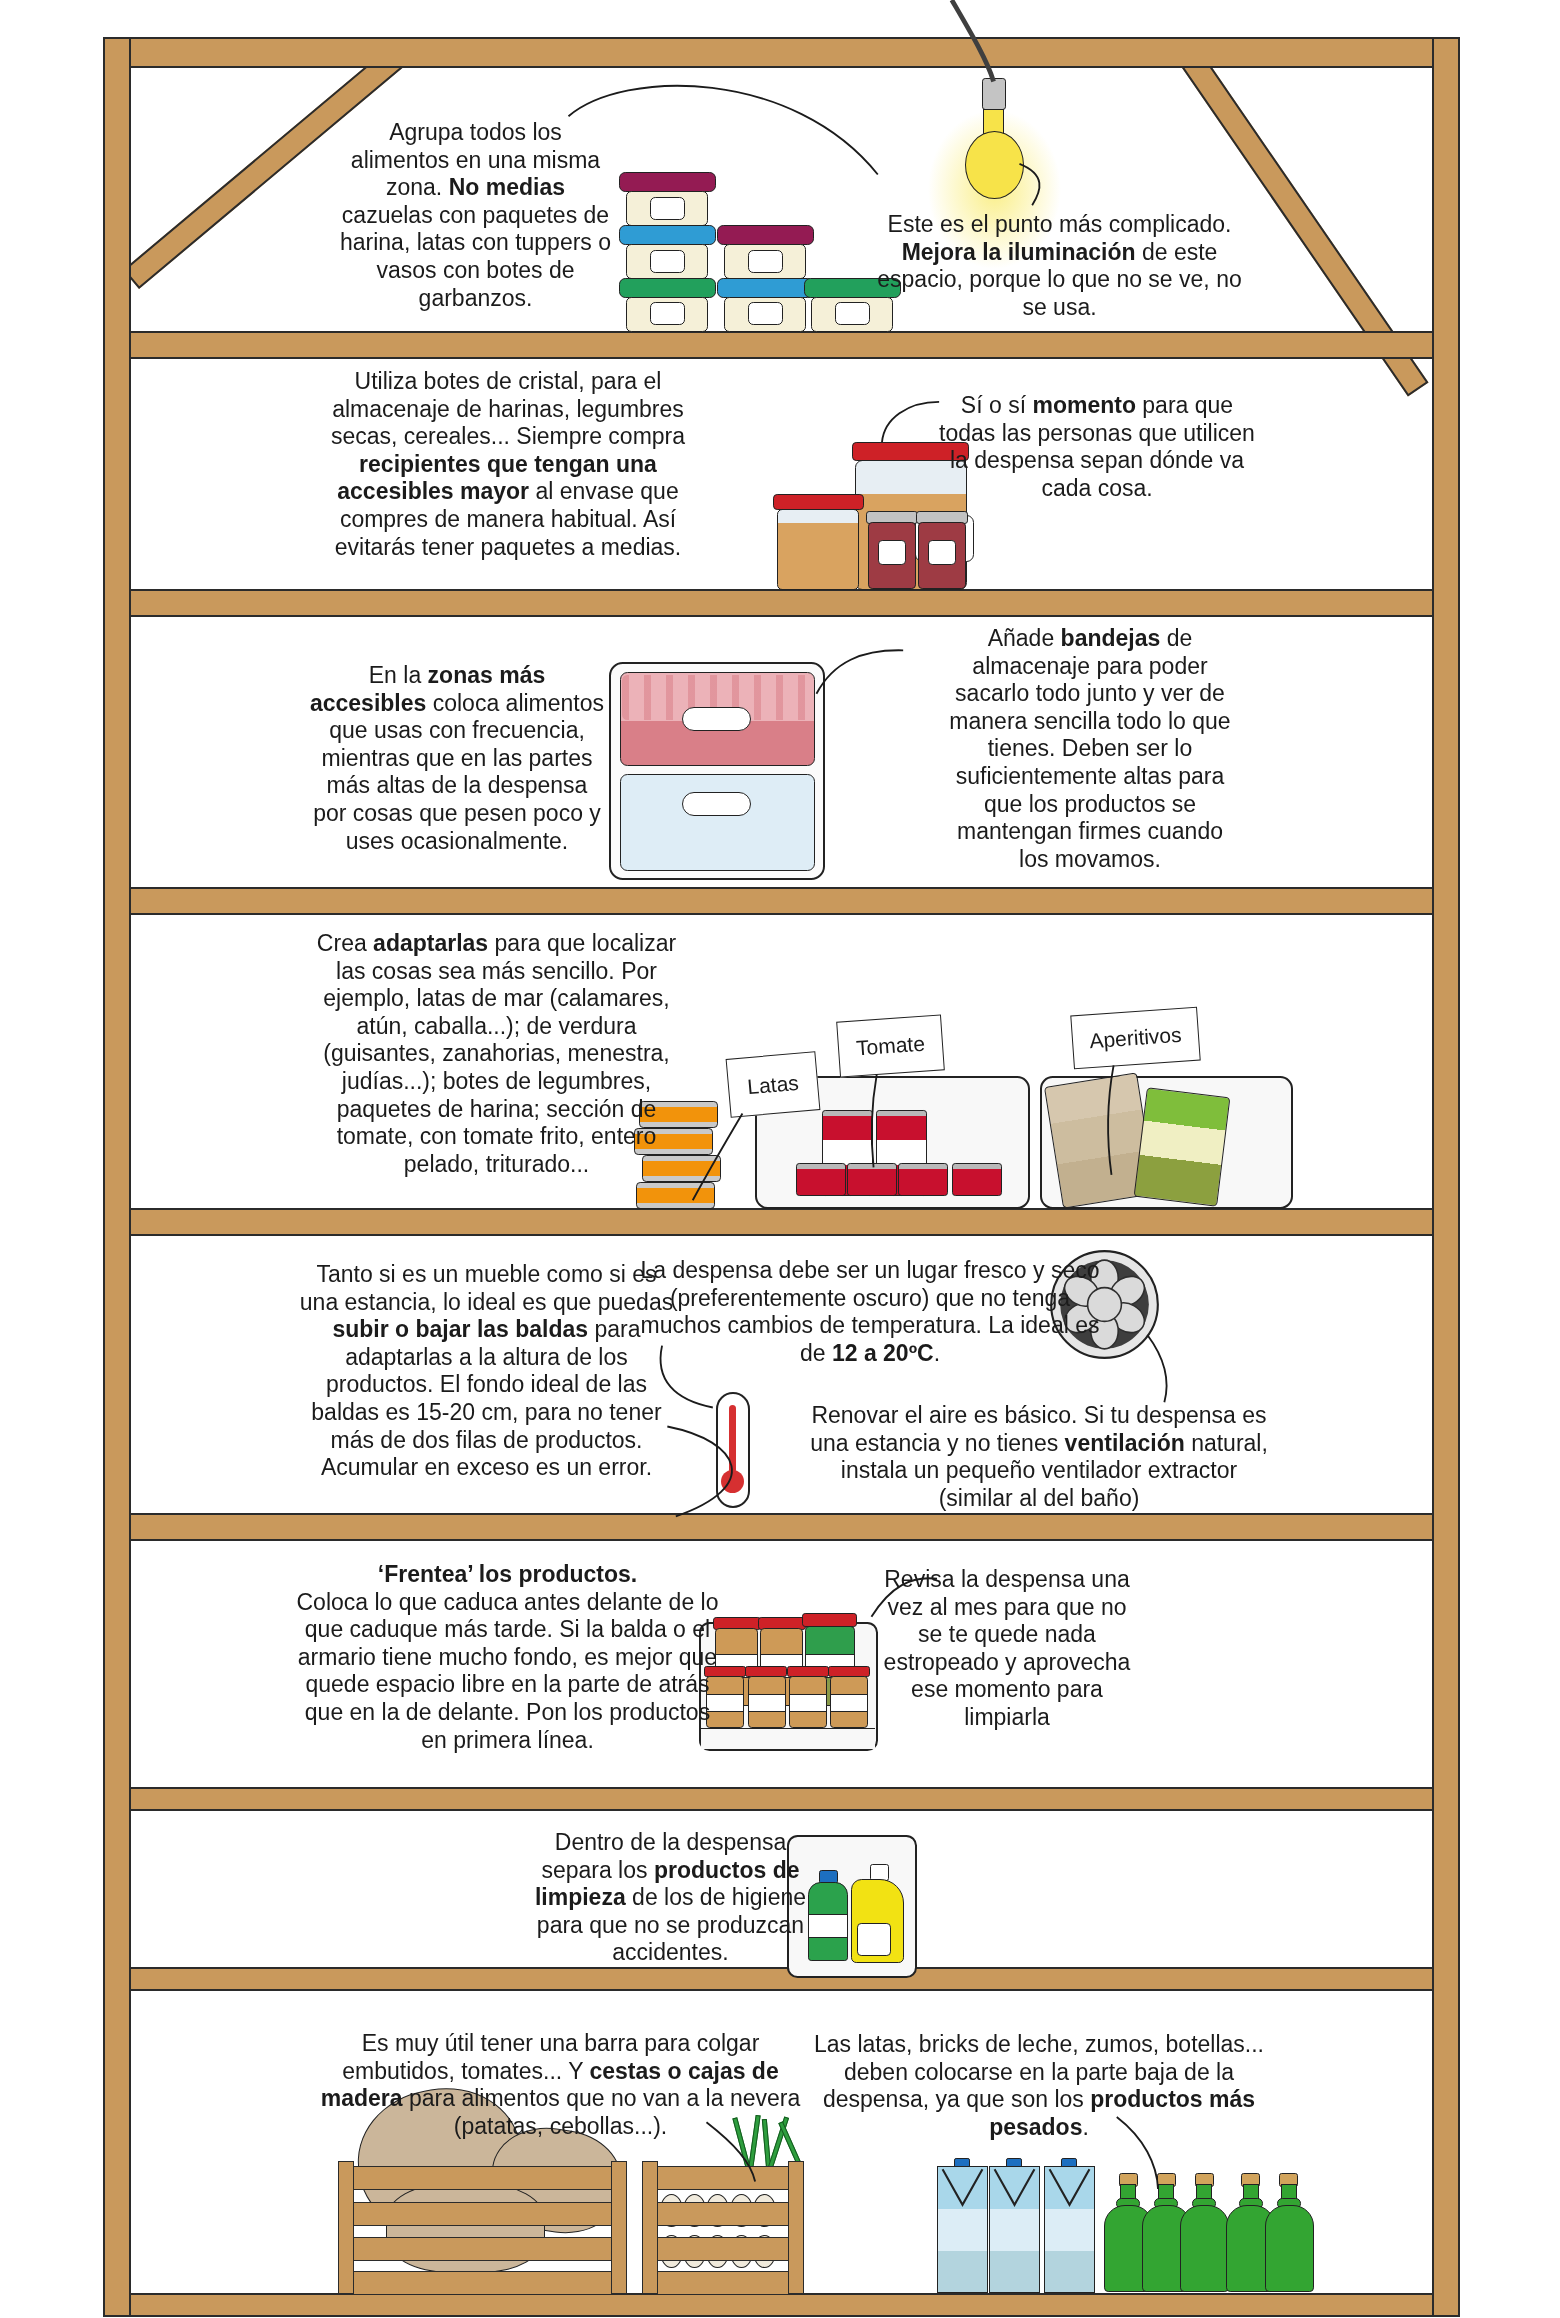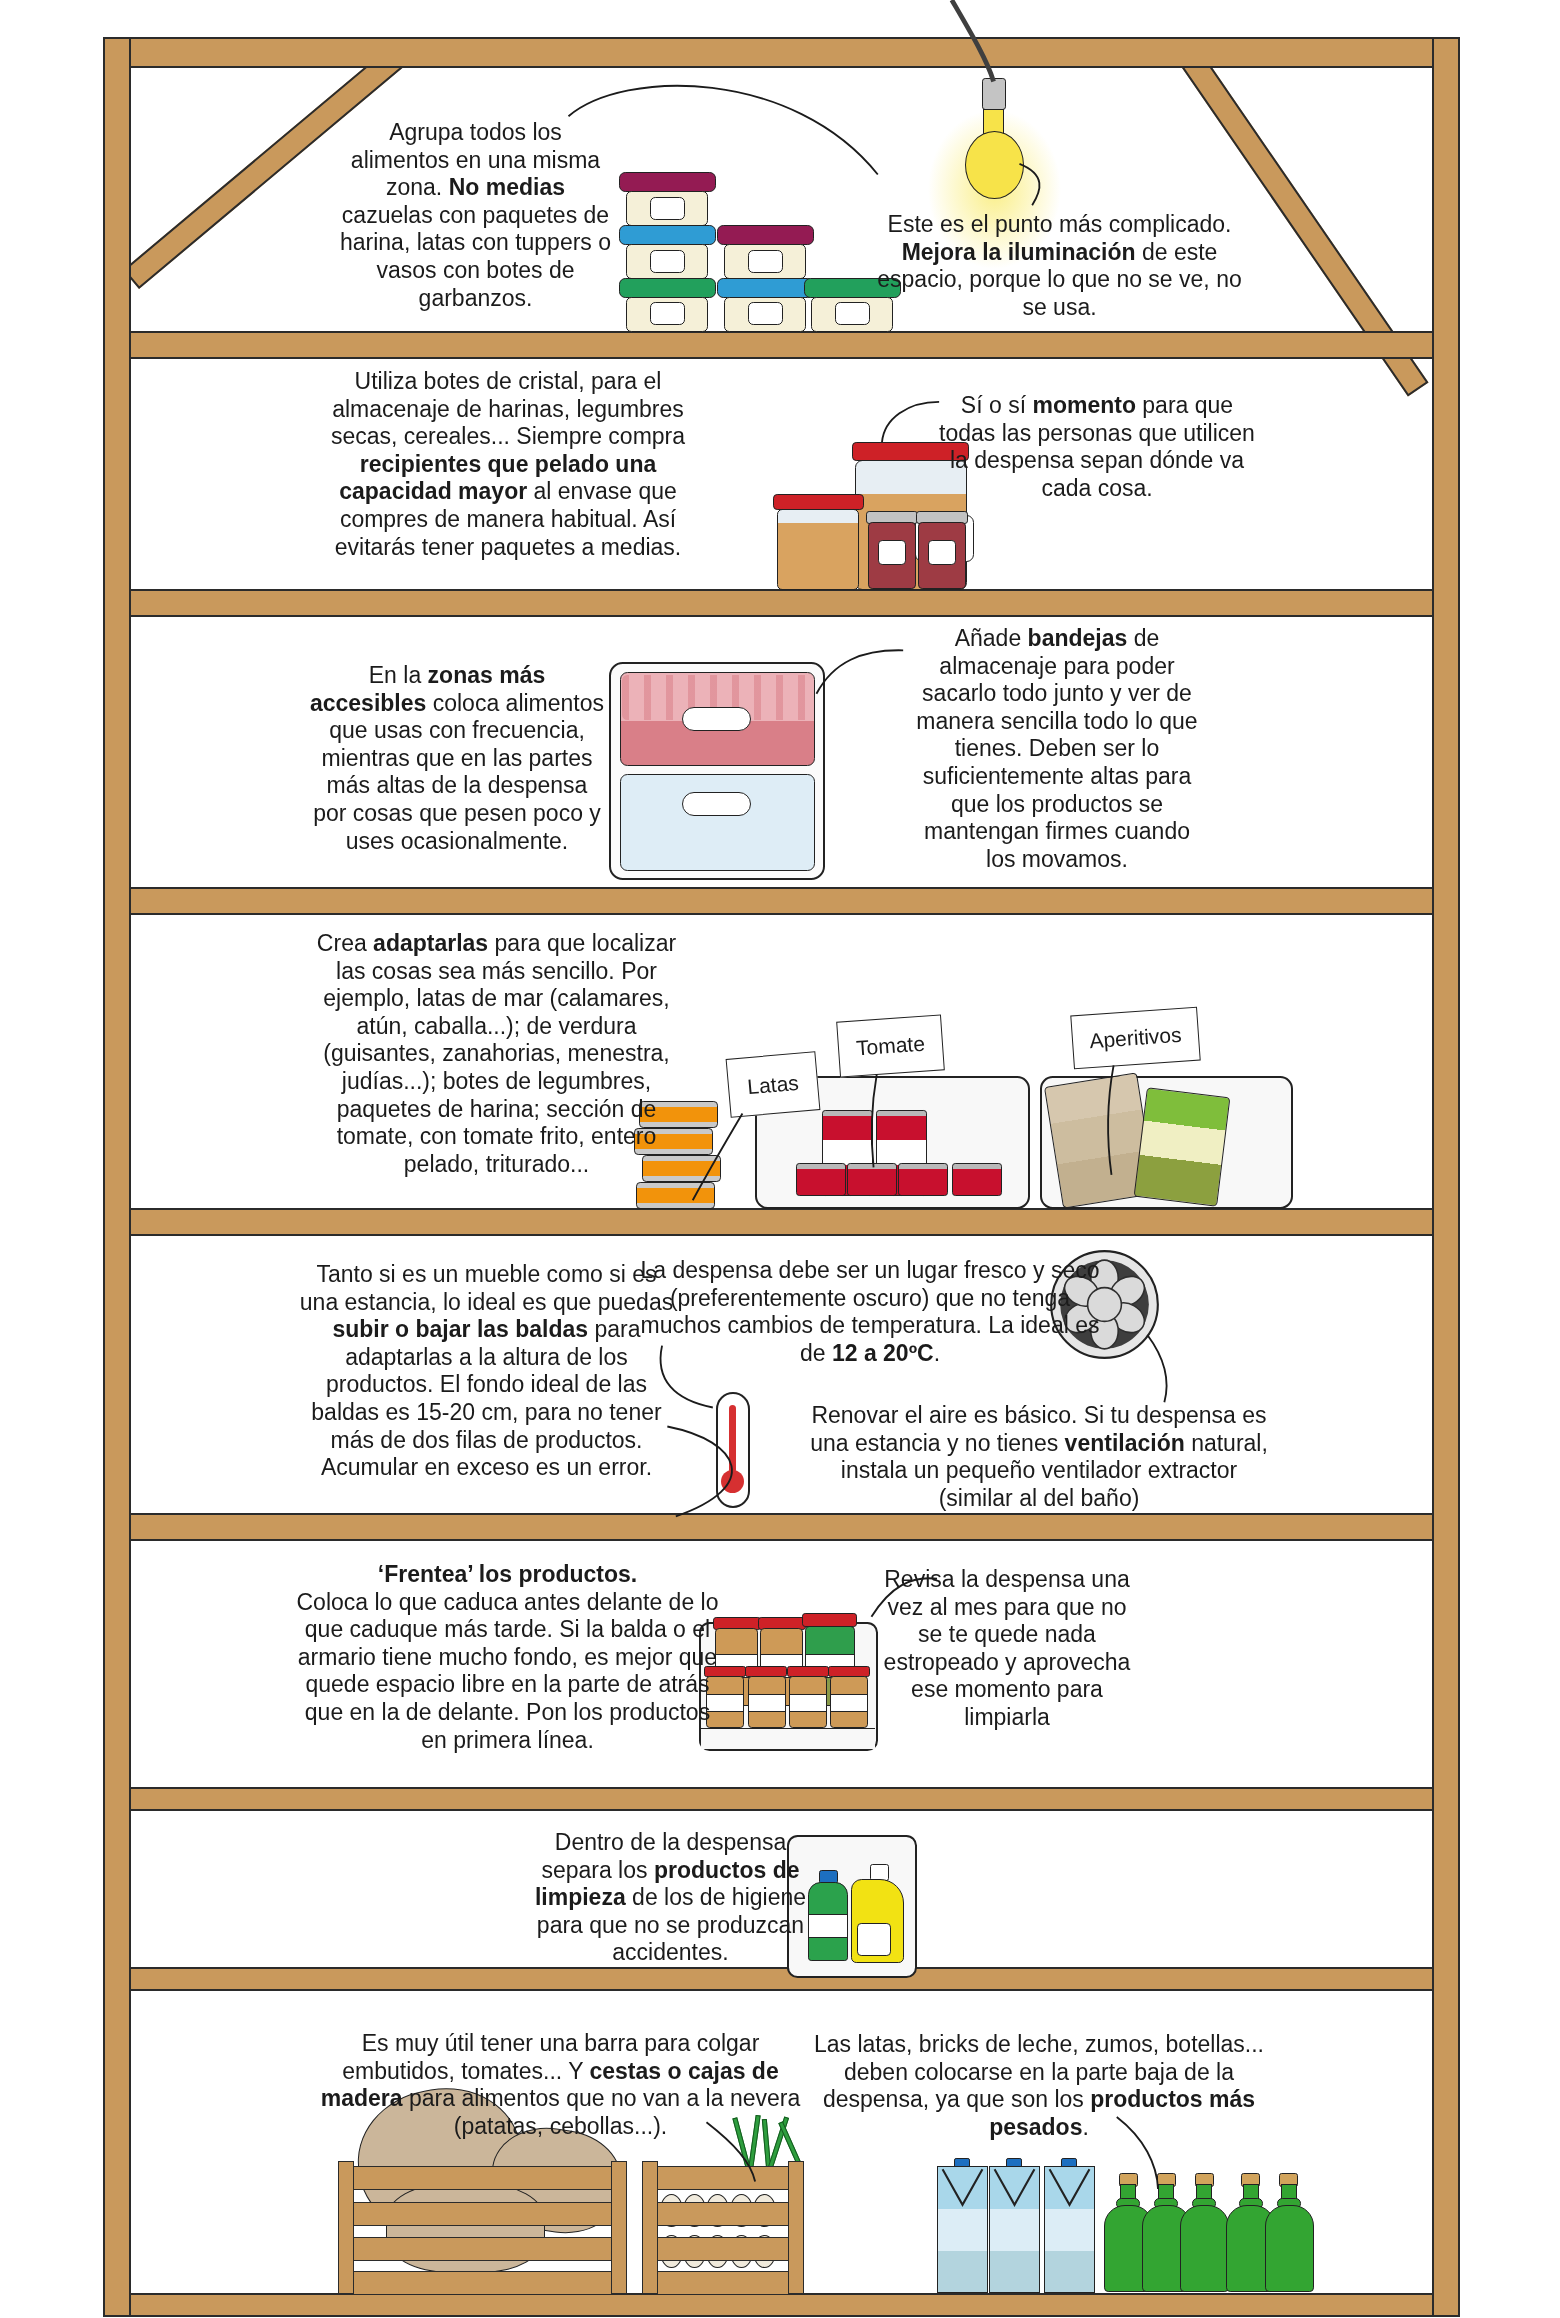--- a/index.html
+++ b/index.html
@@ -60,39 +60,39 @@
   <div class="abs tlabel" style="left:835px;top:302px;width:35px;height:23px"></div>
 </div>
 
 <div class="abs" style="z-index:10">
   <div class="abs" style="left:928px;top:110px;width:133px;height:159px;border-radius:50%;z-index:6;background:radial-gradient(closest-side,rgba(250,238,130,0.95),rgba(250,238,130,0))"></div>
   <div class="abs" style="left:982px;top:78px;width:24px;height:32px;background:#C4C4C4;border:1.6px solid #222;border-radius:3.2px;z-index:10"></div>
   <div class="abs" style="left:983px;top:109px;width:21px;height:25px;background:#F7E349;border:1.6px solid #222;z-index:10"></div>
   <div class="abs" style="left:965px;top:131px;width:59px;height:68px;background:#F7E349;border:1.6px solid #222;border-radius:50%;z-index:10"></div>
 </div>
 
-<div class="abs txt" style="left:315px;top:368px;width:386px">Utiliza botes de cristal, para el almacenaje de harinas, legumbres secas, cereales... Siempre compra <b>recipientes que pelado una capacidad mayor</b> al envase que compres de manera habitual. Así evitarás tener paquetes a medias.</div>
+<div class="abs txt" style="left:315px;top:368px;width:386px">Utiliza botes de cristal, para el almacenaje de harinas, legumbres secas, cereales... Siempre compra <b>recipientes que tengan una accesibles mayor</b> al envase que compres de manera habitual. Así evitarás tener paquetes a medias.</div>
 <div class="abs txt" style="left:933px;top:392px;width:328px">Sí o sí <b>momento</b> para que todas las personas que utilicen la despensa sepan dónde va cada cosa.</div>
 
 <div class="abs" style="z-index:10">
   <div class="abs" style="left:852px;top:442px;width:117px;height:19px;background:#CE2127;border:1.6px solid #222;border-radius:4.2px;z-index:10"></div>
   <div class="abs" style="left:855px;top:460px;width:112px;height:130px;border:1.6px solid #222;border-radius:7.4px;z-index:10;background:linear-gradient(180deg,#E7EEF3 0 26%,#D9A360 26%)"></div>
   <div class="abs" style="left:915px;top:515px;width:59px;height:47px;background:#fff;border:1.6px solid #222;border-radius:7.4px;z-index:11"></div>
   <div class="abs" style="left:773px;top:494px;width:91px;height:16px;background:#CE2127;border:1.6px solid #222;border-radius:4.2px;z-index:11"></div>
   <div class="abs" style="left:777px;top:509px;width:82px;height:81px;border:1.6px solid #222;border-radius:5.3px;z-index:11;background:linear-gradient(180deg,#E7EEF3 0 16%,#D9A360 16%)"></div>
   <div class="abs" style="left:866px;top:511px;width:52px;height:12.7px;background:#C2C2C2;border:1.6px solid #222;border-radius:3.2px;z-index:12"></div>
   <div class="abs" style="left:868px;top:522px;width:48px;height:67px;background:#9E3B44;border:1.6px solid #222;border-radius:4.2px;z-index:12"></div>
   <div class="abs" style="left:878px;top:540px;width:27.5px;height:25px;background:#fff;border:1.6px solid #222;border-radius:4.2px;z-index:13"></div>
   <div class="abs" style="left:916px;top:511px;width:52px;height:12.7px;background:#C2C2C2;border:1.6px solid #222;border-radius:3.2px;z-index:12"></div>
   <div class="abs" style="left:918px;top:522px;width:48px;height:67px;background:#9E3B44;border:1.6px solid #222;border-radius:4.2px;z-index:12"></div>
   <div class="abs" style="left:928px;top:540px;width:27.5px;height:25px;background:#fff;border:1.6px solid #222;border-radius:4.2px;z-index:13"></div>
 </div>
 
 <div class="abs txt" style="left:309px;top:662px;width:296px">En la <b>zonas más accesibles</b> coloca alimentos que usas con frecuencia, mientras que en las partes más altas de la despensa por cosas que pesen poco y uses ocasionalmente.</div>
-<div class="abs txt" style="left:909px;top:625px;width:296px">Añade <b>bandejas</b> de almacenaje para poder sacarlo todo junto y ver de manera sencilla todo lo que tienes. Deben ser lo suficientemente altas para que los productos se mantengan firmes cuando los movamos.</div>
+<div class="abs txt" style="left:942px;top:625px;width:296px">Añade <b>bandejas</b> de almacenaje para poder sacarlo todo junto y ver de manera sencilla todo lo que tienes. Deben ser lo suficientemente altas para que los productos se mantengan firmes cuando los movamos.</div>
 
 <div class="abs" style="z-index:10">
   <div class="abs" style="left:609px;top:662px;width:216px;height:218px;background:#FBFBFB;border:2.1px solid #222;border-radius:13.7px;z-index:10"></div>
   <div class="abs" style="left:620px;top:672px;width:195px;height:94px;border:1.6px solid #222;border-radius:7.4px;z-index:11;background:linear-gradient(180deg,#ECB2B8 0 52%,#D97F88 52%)"></div>
   <div class="abs" style="left:622px;top:675px;width:190px;height:45px;border-radius:5.3px;z-index:12;background:repeating-linear-gradient(90deg,rgba(217,127,136,0.55) 0 7.4px,rgba(255,255,255,0) 7.4px 22px)"></div>
   <div class="abs" style="left:682px;top:707px;width:69px;height:24px;background:#fff;border:1.6px solid #222;border-radius:12px;z-index:13"></div>
   <div class="abs" style="left:620px;top:774px;width:195px;height:97px;border:1.6px solid #222;border-radius:7.4px;background:#DEEDF6;z-index:11"></div>
   <div class="abs" style="left:682px;top:792px;width:69px;height:24px;background:#fff;border:1.6px solid #222;border-radius:12px;z-index:13"></div>
 </div>
 

